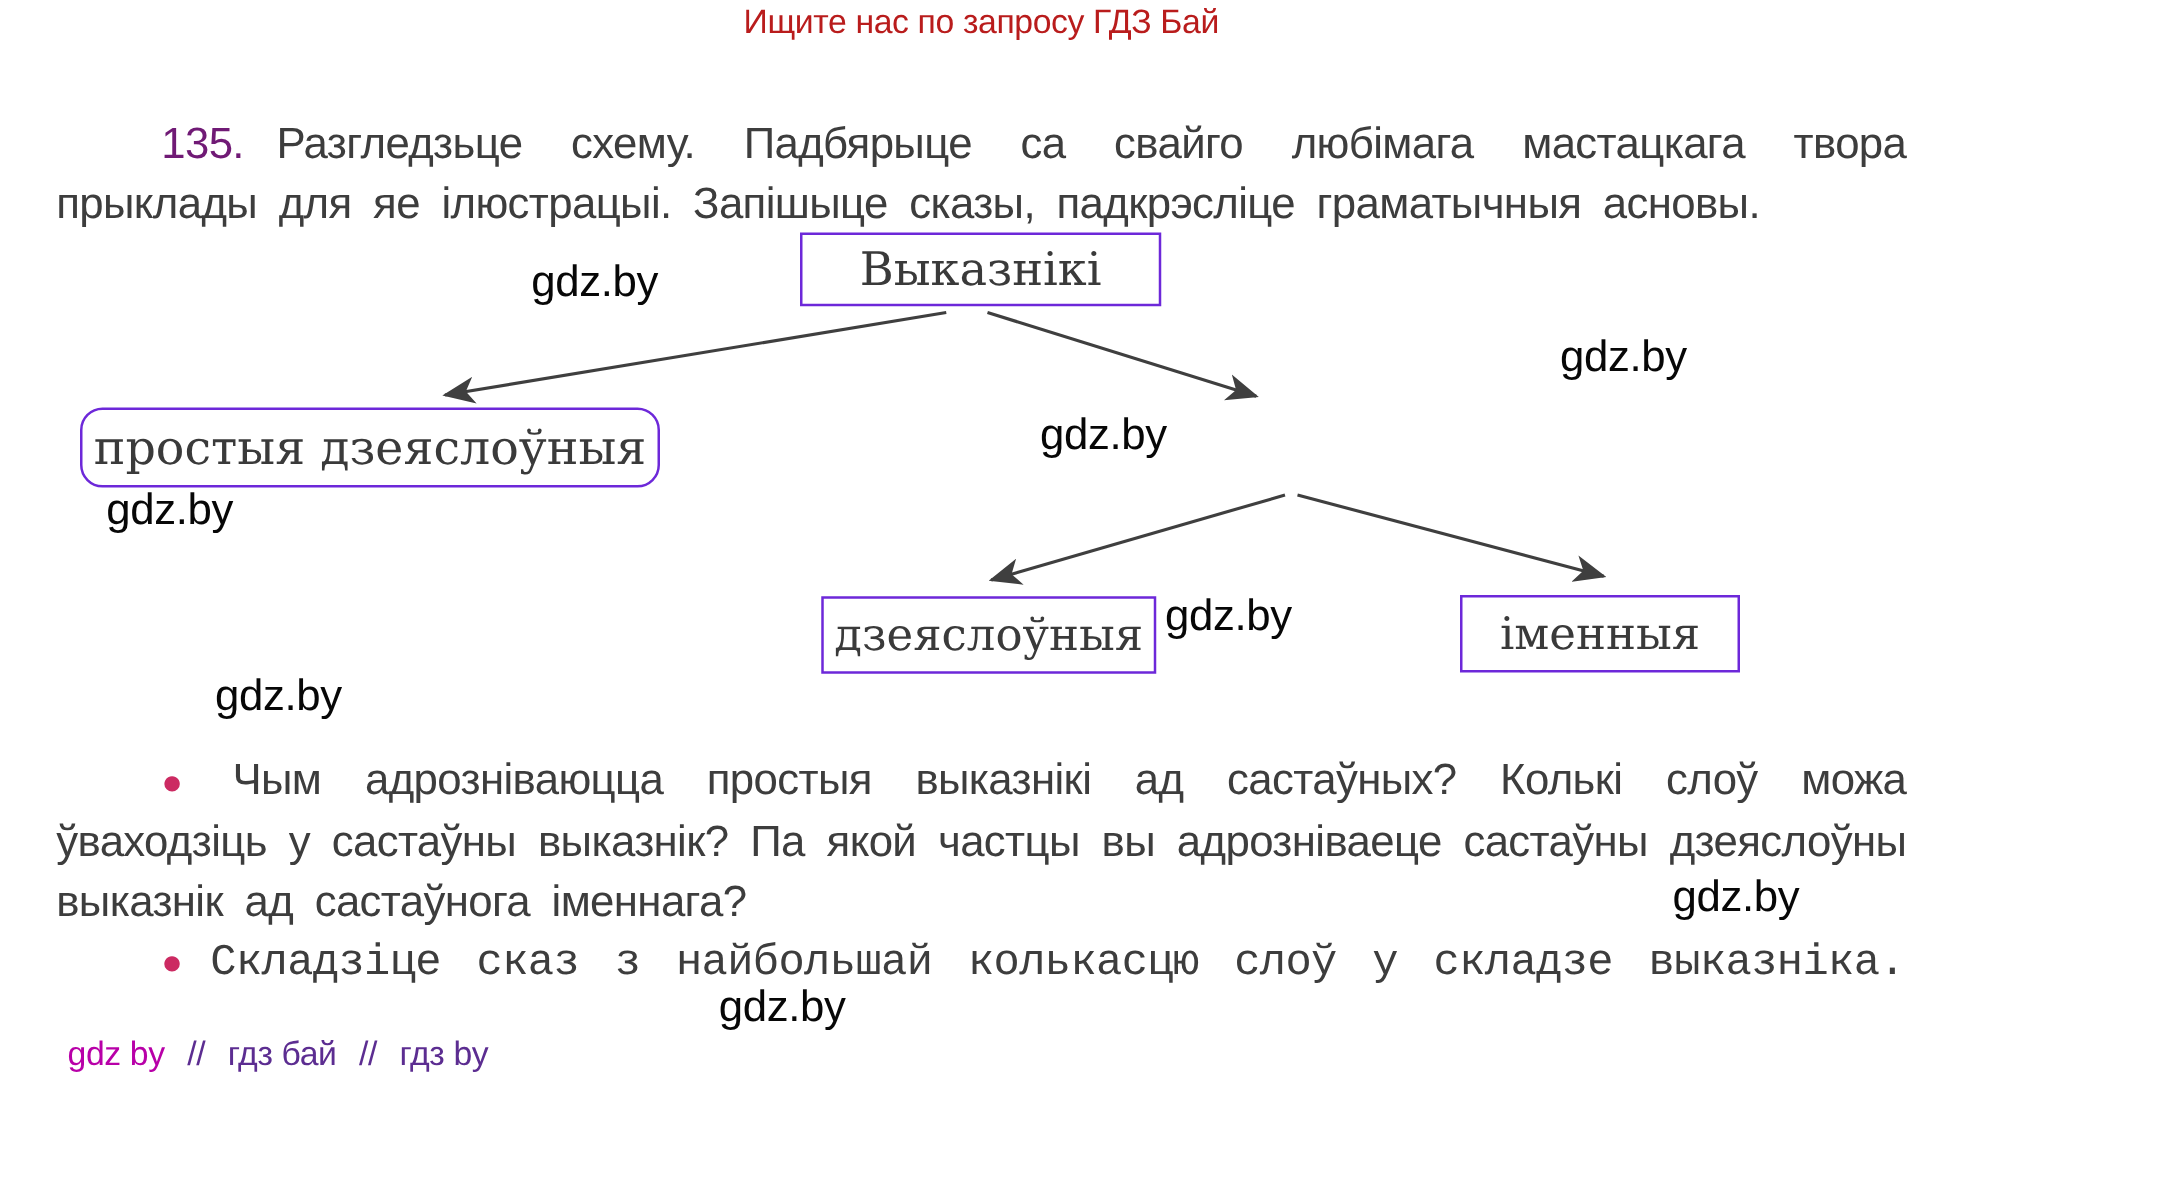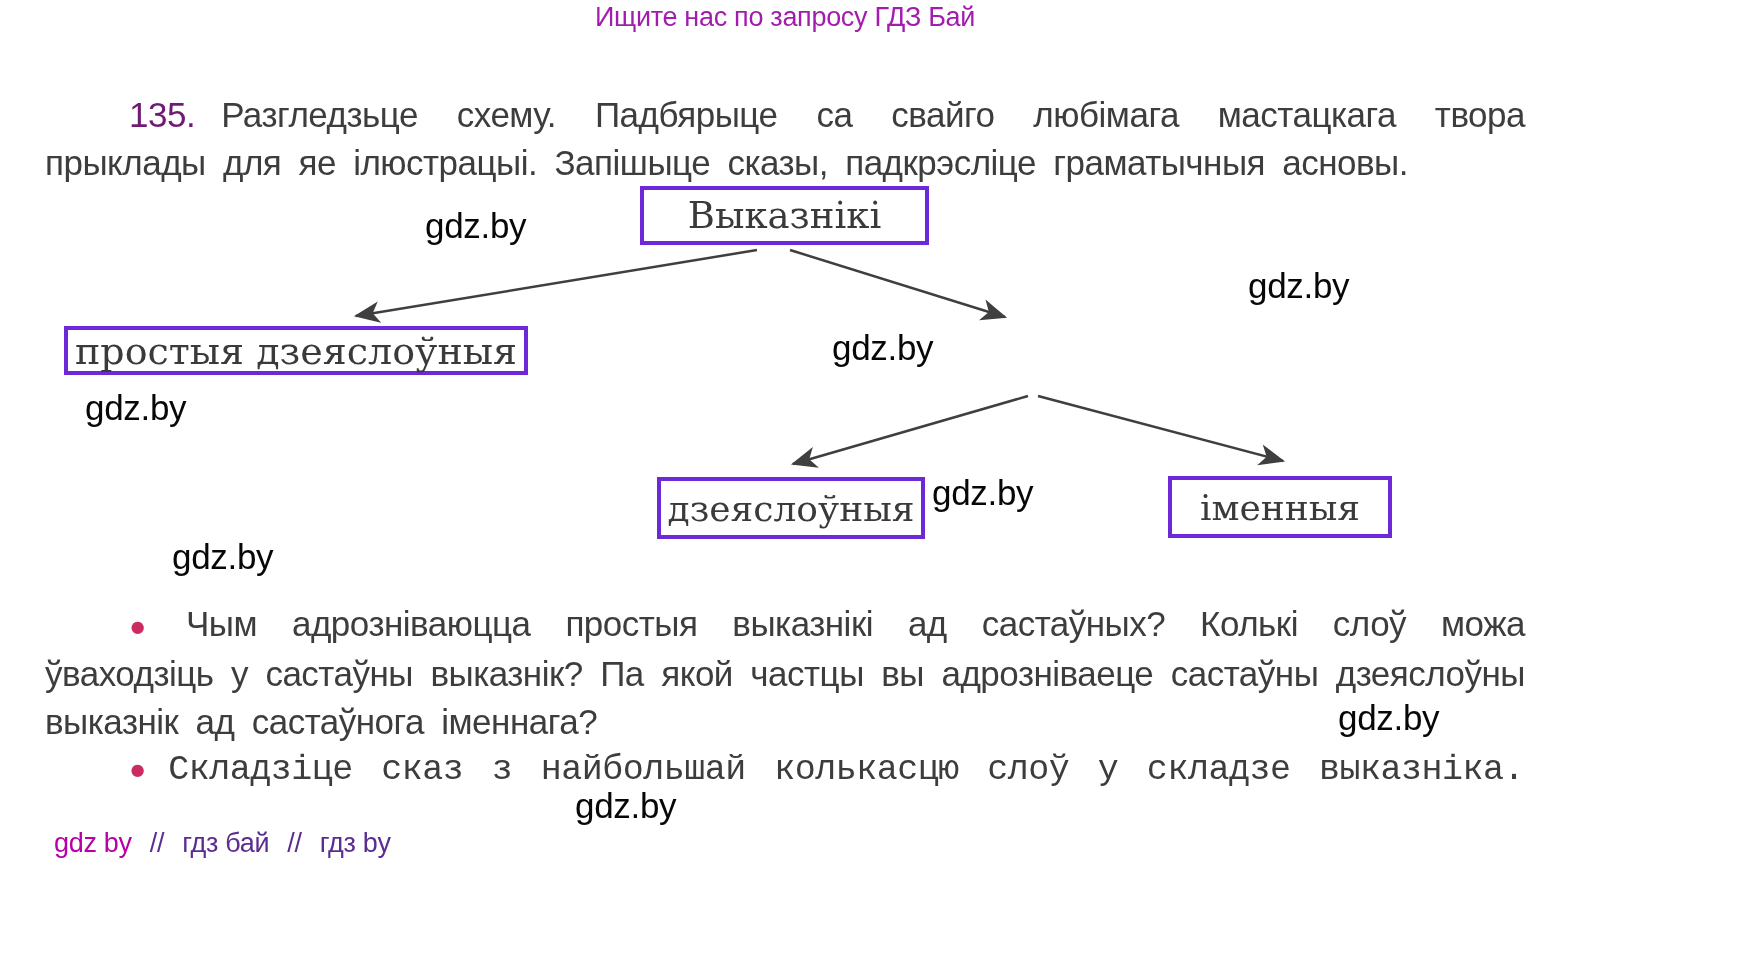--- a/index.html
+++ b/index.html
@@ -9,49 +9,49 @@
     background:#ffffff;
     font-family:"Liberation Sans", sans-serif;
     color:#3f3f3f;
     overflow:hidden;
   }
   
   .banner {
     position:absolute; left:45px; top:2px; width:1480px;
     text-align:center;
     font-size:27px; font-weight:500;
-    color:#a21caf;
+    color:#b91c1c;
     letter-spacing:-0.3px;
   }
   
   .task {
     position:absolute; left:45px; top:56px; width:1480px;
     font-size:35px; line-height:48px;
     text-align:justify;
     text-indent:84px;
     letter-spacing:-0.5px;
     word-spacing:8px;
     color:#3d3d3d;
   }
   .task-number {
     color:#701a75; font-weight:normal; margin-right:26px;
   }
   
   .dbox {
     position:absolute;
-    border:4px solid #6d28d9;
+    border:2px solid #6d28d9;
     background:#ffffff;
     display:flex; align-items:center; justify-content:center;
     font-family:"DejaVu Serif", serif;
     color:#3a3a3a;
     box-sizing:border-box;
     white-space:nowrap;
   }
   #box-root     { left:640px;  top:186px; width:289px; height:59px; font-size:37px; }
-  #box-simple   { left:64px;   top:326px; width:464px; height:49px; font-size:38px; }
+  #box-simple   { left:64px;   top:326px; width:464px; height:64px; font-size:38px;border-radius:18px; }
   #box-compound { left:898px;  top:325px; width:267px; height:67px; font-size:37px; }
   #box-verbal   { left:657px;  top:477px; width:268px; height:62px; font-size:36px; }
   #box-nominal  { left:1168px; top:476px; width:224px; height:62px; font-size:36px; }
   
   .arrows {
     position:absolute; left:0; top:0;
     pointer-events:none;
   }
   
   .wm {

